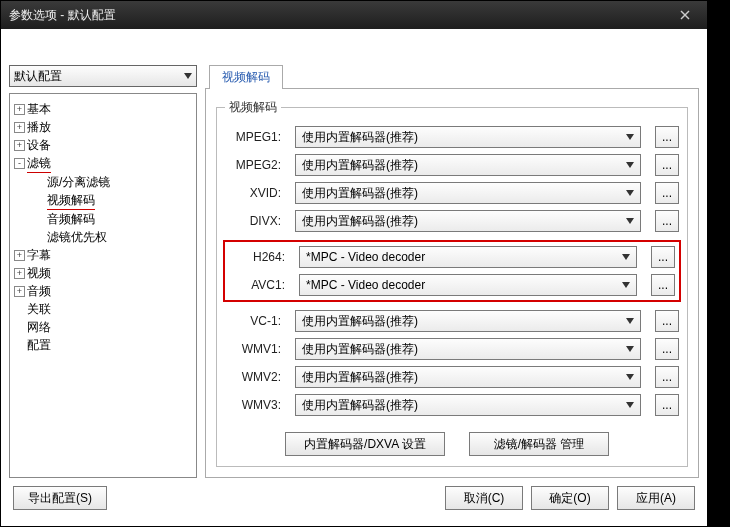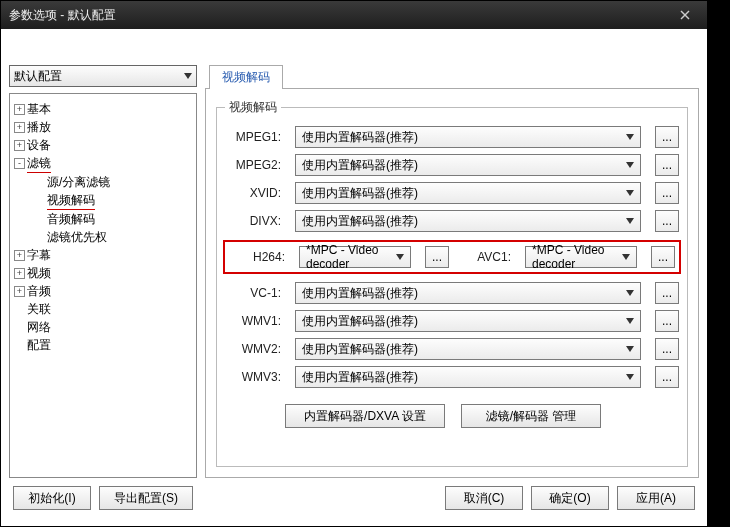--- a/index.html
+++ b/index.html
@@ -26,22 +26,22 @@
 .tab { border: 1px solid #aaa; border-bottom: none; padding: 3px 12px; background: #fff; margin-left: 4px; color: #2a5db0; position: relative; top: 1px; }
 .panel { flex: 1; border: 1px solid #aaa; border-top: none; padding: 10px 10px 10px 10px; overflow: hidden; }
 fieldset.group { border: 1px solid #bbb; padding: 10px 8px 8px 8px; height: 100%; }
 fieldset.group legend { padding: 0 4px; color: #333; }
 .decoder-rows { display: flex; flex-direction: column; gap: 6px; }
 .decoder-row { display: flex; align-items: center; gap: 14px; }
 .decoder-row .lbl { width: 56px; text-align: right; color: #222; }
 .combo { flex: 1; height: 22px; border: 1px solid #7a7a7a; background: linear-gradient(#fdfdfd,#ebebeb); display: flex; align-items: center; padding: 0 6px; cursor: pointer; position: relative; }
 .combo .arrow { margin-left: auto; }
 .dots-btn { width: 24px; height: 22px; border: 1px solid #7a7a7a; background: linear-gradient(#fdfdfd,#ebebeb); display: flex; align-items: center; justify-content: center; cursor: pointer; }
-.highlight-box { border: 2px solid #d40000; padding: 4px; margin: 2px -2px; display: flex; flex-direction: row; gap: 6px; justify-content: flex-end; }
-.action-row { display: flex; gap: 16px; margin-top: 10px; justify-content: flex-start; padding-left: 60px; }
+.highlight-box { border: 2px solid #d40000; padding: 4px; margin: 2px -2px; display: flex; flex-direction: column; gap: 6px; justify-content: flex-end; }
+.action-row { display: flex; gap: 24px; margin-top: 10px; justify-content: flex-start; padding-left: 60px; }
 .btn { height: 24px; padding: 0 14px; border: 1px solid #7a7a7a; background: linear-gradient(#fdfdfd,#e6e6e6); cursor: pointer; display: inline-flex; align-items: center; justify-content: center; }
 .footer { height: 40px; display: flex; align-items: center; padding: 0 4px; gap: 8px; border-top: 0; }
 .footer .spacer { flex: 1; }
 .footer .btn { min-width: 78px; }
 .arrow svg { width: 8px; height: 6px; display: block; }
 </style>
 </head>
 <body>
 
 <div class="window">
@@ -329,23 +329,20 @@
 
             </div>
           </fieldset>
         </div>
       </div>
 
     </div>
 
     <div class="footer">
       <div class="btn">
-          <span>初始化(I)</span>
-        </div>
-      <div class="btn">
           <span>导出配置(S)</span>
         </div>
       <div class="spacer"></div>
       <div class="btn">
           <span>取消(C)</span>
         </div>
       <div class="btn">
           <span>确定(O)</span>
         </div>
       <div class="btn">

